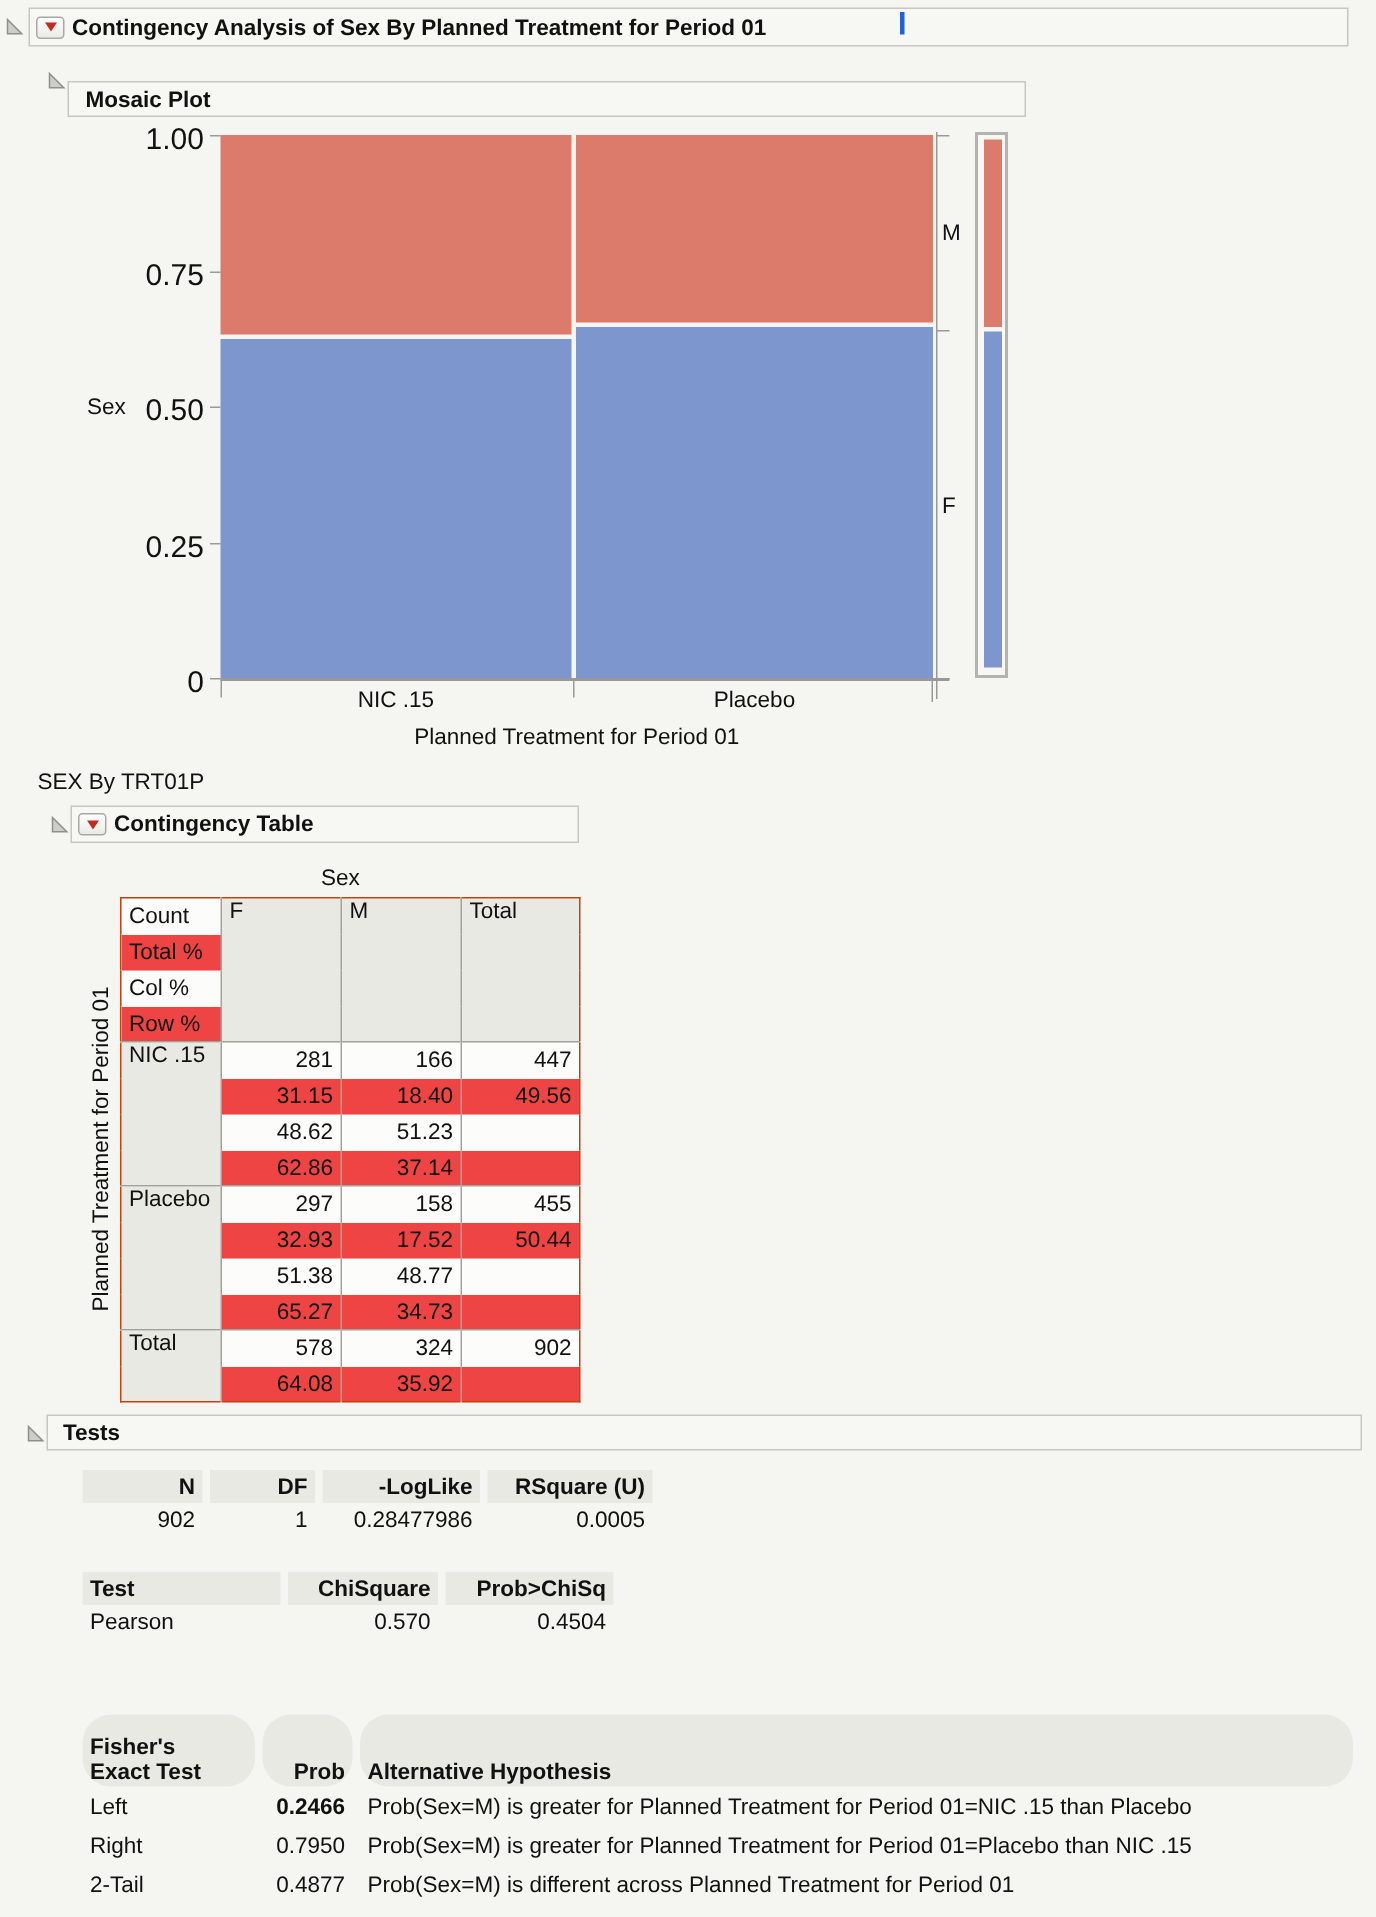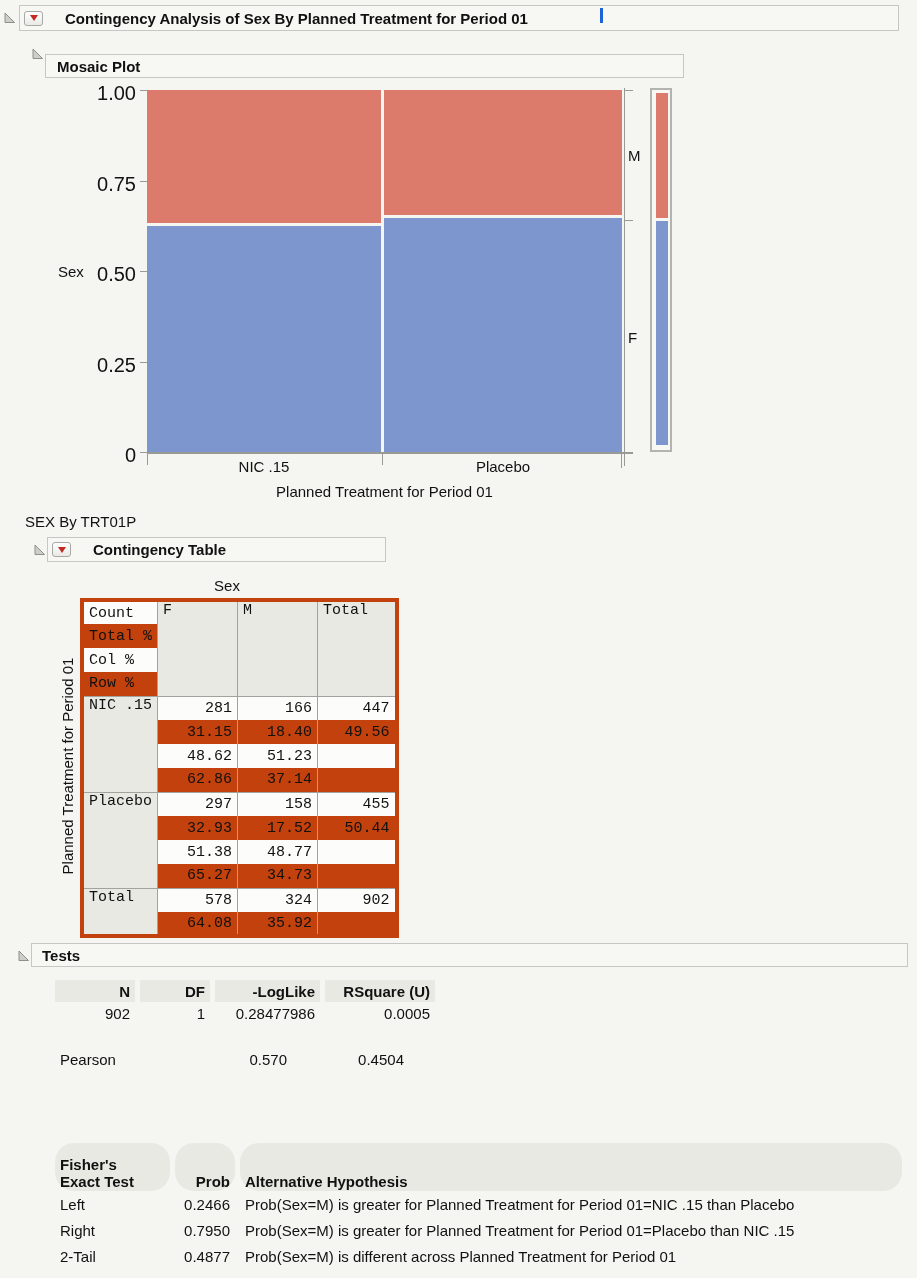--- a/index.html
+++ b/index.html
@@ -1,21 +1,21 @@
 <!DOCTYPE html>
 <html><head>
 <meta charset="utf-8">
 <style>
   html,body{margin:0;padding:0;background:#f5f5f2;}
   #page{position:relative;width:917px;height:1278px;background:#f5f5f2;
         font-family:"Liberation Sans",sans-serif;color:#111;overflow:hidden;}
   .abs{position:absolute;}
   
   .obox{position:absolute;background:#f7f7f4;border:1px solid #c6c6c2;
-        display:flex;align-items:center;gap:22px;padding:0 4px;box-sizing:border-box;}
+        display:flex;align-items:center;gap:5px;padding:0 4px;box-sizing:border-box;}
   .obox .ttl{font-weight:bold;font-size:15px;white-space:nowrap;}
   .disc{position:absolute;width:13px;height:13px;}
   .rbtn{width:17px;height:13px;border:1px solid #a8a8a4;border-radius:3px;
         background:linear-gradient(#ffffff,#e9e9e5);display:inline-flex;
         align-items:center;justify-content:center;flex:0 0 auto;}
   .rtri{width:0;height:0;border-left:4px solid transparent;border-right:4px solid transparent;
         border-top:6px solid #c22a22;}
   .caret{position:absolute;left:600px;top:8px;width:3px;height:15px;background:#1f63d6;}
   
   #mosaic-cols{position:absolute;left:147px;top:90px;width:475px;height:362px;
@@ -28,24 +28,24 @@
   .axtxt{font-size:15px;}
   #totalbar{position:absolute;left:650px;top:88px;width:22px;height:364px;
             border:2px solid #b3b3af;background:#f7f7f4;box-sizing:border-box;}
   #totalbar .inner{position:absolute;left:4px;top:3px;width:12px;height:352px;
             display:flex;flex-direction:column;gap:3px;}
   
   #ctable{position:absolute;left:80px;top:598px;border-collapse:collapse;
           table-layout:fixed;font-size:15px;}
   #ctable td{height:24px;padding:0 5px;box-sizing:border-box;white-space:nowrap;
              background:#fcfcfa;overflow:hidden;}
-  #ctable{border:4px solid #c2410c;font-family:Liberation Mono, monospace;}
+  #ctable{border:1px solid #c2410c;}
   #ctable td.cB{border-left:1px solid #a3a39e;}
   #ctable td.bt{border-top:1px solid #a3a39e;}
-  #ctable td.stripe{background:#c2410c;}
+  #ctable td.stripe{background:#ef4444;}
   #ctable td.lbl, #ctable td.colhead{background:#e9e9e4;vertical-align:top;text-align:left;}
   #ctable td.num{text-align:right;}
   #vlabel{position:absolute;left:59px;top:934px;width:336px;height:18px;
           transform:rotate(-90deg);transform-origin:0 0;font-size:15px;
           text-align:center;white-space:nowrap;}
   
   .jtbl{position:absolute;border-collapse:separate;border-spacing:5px 0;font-size:15px;}
   .jtbl td{padding:1px 5px;height:22px;white-space:nowrap;box-sizing:border-box;}
   .jtbl td.hc{background:#e9e9e4;font-weight:bold;}
   .jtbl td.ra{text-align:right;}
@@ -250,20 +250,25 @@
   </table>
 
   <table class="jtbl" style="left:50px;top:1048px;">
     <colgroup>
         <col style="width:132px">
         <col style="width:100px">
         <col style="width:112px">
       </colgroup>
     <tbody id="t-chisq">
         <tr>
+          <td class="hc">Test</td>
+          <td class="hc ra">ChiSquare</td>
+          <td class="hc ra">Prob&gt;ChiSq</td>
+        </tr>
+        <tr>
           <td class="">Pearson</td>
           <td class="ra">0.570</td>
           <td class="ra">0.4504</td>
         </tr>
       </tbody>
   </table>
 
   <table class="jtbl" style="left:50px;top:1143px;">
     <colgroup>
         <col style="width:115px">
@@ -271,21 +276,21 @@
         <col style="width:662px">
       </colgroup>
     <tbody id="t-fisher">
         <tr>
           <td class="hc vb" style="height: 48px;">Fisher's<br>Exact Test</td>
           <td class="hc ra vb" style="height: 48px;">Prob</td>
           <td class="hc vb" style="height: 48px;">Alternative Hypothesis</td>
         </tr>
         <tr>
           <td class="" style="height: 26px;">Left</td>
-          <td class="ra" style="height: 26px;">0.2466</td>
+          <td class="ra" style="height: 26px; font-weight: bold;">0.2466</td>
           <td class="" style="height: 26px;">Prob(Sex=M) is greater for Planned Treatment for Period 01=NIC .15 than Placebo</td>
         </tr>
         <tr>
           <td class="" style="height: 26px;">Right</td>
           <td class="ra" style="height: 26px;">0.7950</td>
           <td class="" style="height: 26px; margin-top: 43px;">Prob(Sex=M) is greater for Planned Treatment for Period 01=Placebo than NIC .15</td>
         </tr>
         <tr>
           <td class="" style="height: 26px;">2-Tail</td>
           <td class="ra" style="height: 26px;">0.4877</td>

